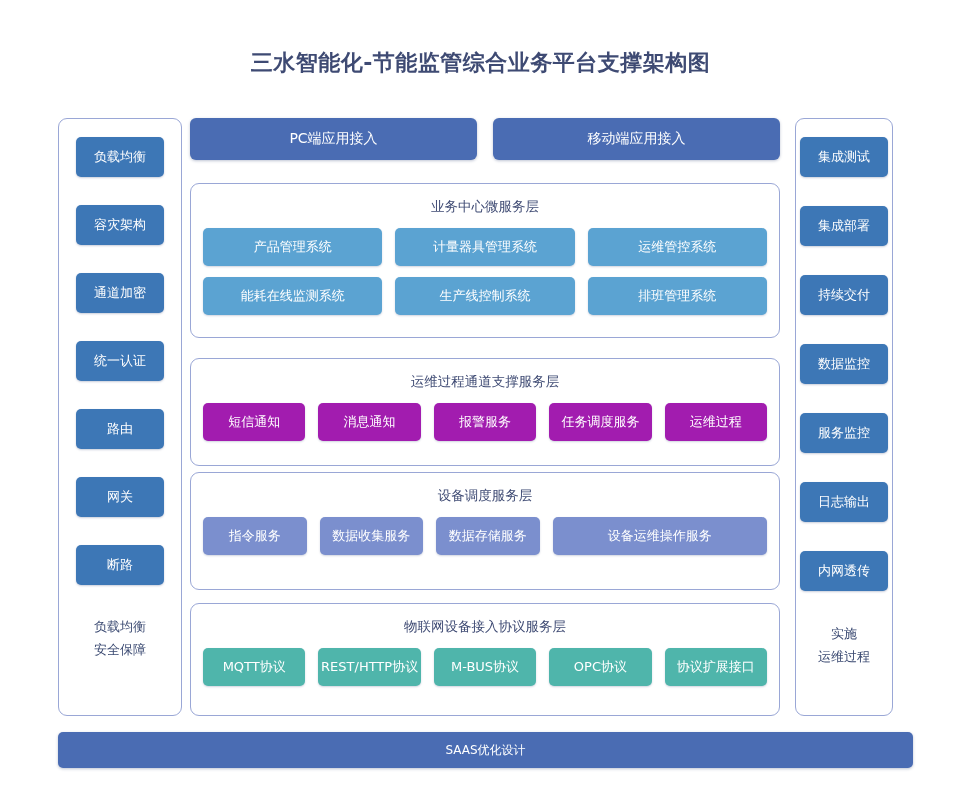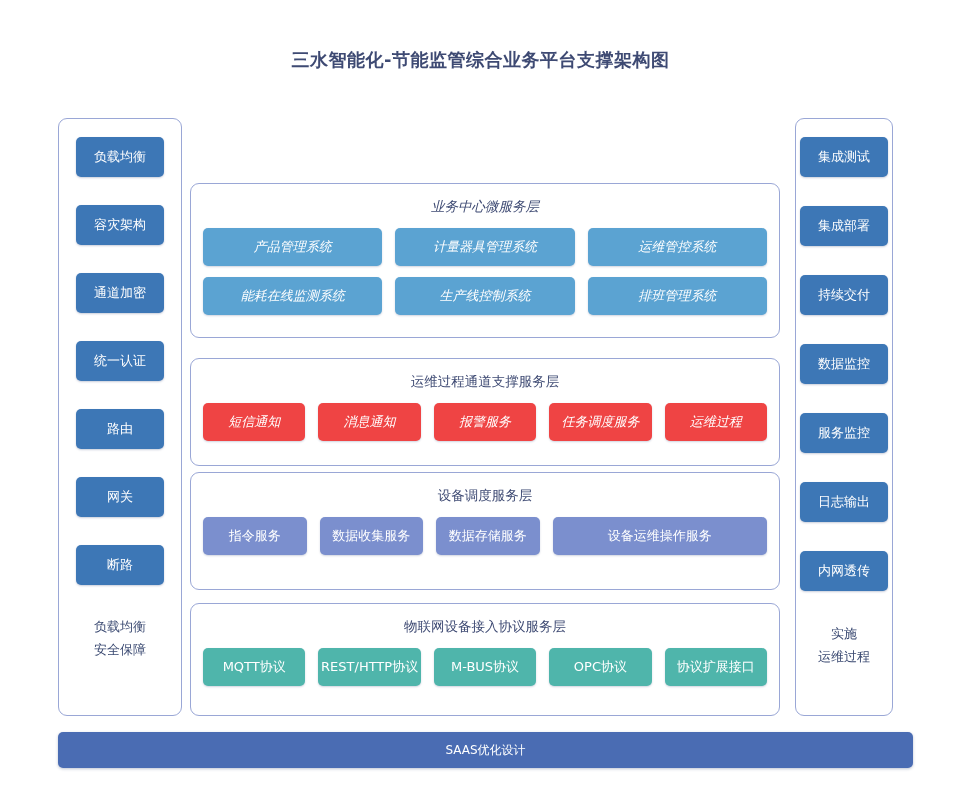--- a/index.html
+++ b/index.html
@@ -22,21 +22,21 @@
     box-sizing: border-box;
   }
 
   
   .title {
     position: absolute;
     top: 48px;
     left: 0;
     width: 961px;
     text-align: center;
-    font-size: 18px;
+    font-size: 22px;
     font-weight: bold;
     color: #3e4a73;
     letter-spacing: 0.5px;
   }
 
   
   .panel {
     position: absolute;
     background: #ffffff;
     border: 1.4px solid #9aa7d6;
@@ -130,26 +130,26 @@
     font-size: 13px;
     display: flex;
     align-items: center;
     justify-content: center;
     white-space: nowrap;
     box-shadow: 0 1px 2px rgba(40,60,110,0.22);
   }
   .chip.wide { flex: 2.07; }
 
   .c-business { background: #5ba3d2; }
-  .c-ops      { background: #ef4444; font-style: italic; }
+  .c-ops      { background: #a21caf; }
   .c-device   { background: #7b8fce; text-align: right; }
   .c-proto    { background: #4fb5ab; }
 
   
-  #layer-business { top: 183px; height: 155px; font-style: italic; }
+  #layer-business { top: 183px; height: 155px; }
   #layer-ops      { top: 358px; height: 108px; }
   #layer-device   { top: 472px; height: 118px; }
   #layer-proto    { top: 603px; height: 113px; }
 
   
   .saas-bar {
     position: absolute;
     left: 58px;
     top: 732px;
     width: 855px;
@@ -192,20 +192,24 @@
     <div class="side-chip">数据监控</div>
     <div class="side-chip">服务监控</div>
     <div class="side-chip">日志输出</div>
     <div class="side-chip">内网透传</div>
     <div class="side-footer">
       <div>实施</div>
       <div>运维过程</div>
     </div>
   </div>
 
+  <div class="access-row">
+    <div class="access-btn">PC端应用接入</div>
+    <div class="access-btn">移动端应用接入</div>
+  </div>
 
   <div class="panel layer" id="layer-business">
     <div class="layer-title">业务中心微服务层</div>
     <div class="chip-row">
       <div class="chip c-business">产品管理系统</div>
       <div class="chip c-business">计量器具管理系统</div>
       <div class="chip c-business">运维管控系统</div>
     </div>
     <div class="chip-row">
       <div class="chip c-business">能耗在线监测系统</div>

